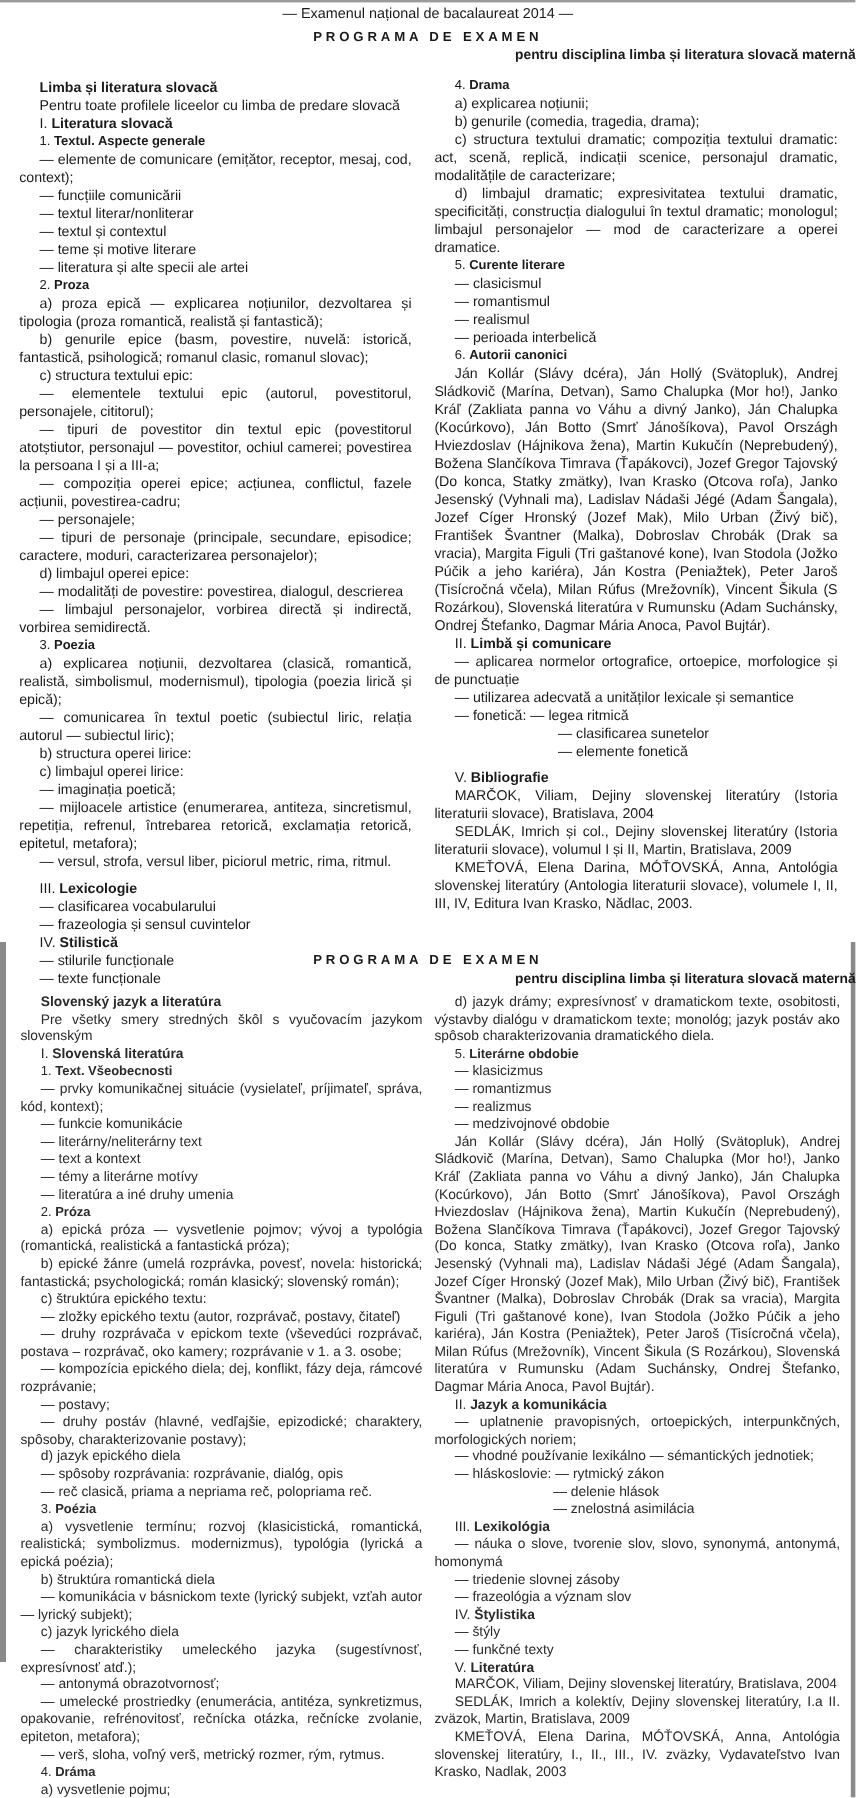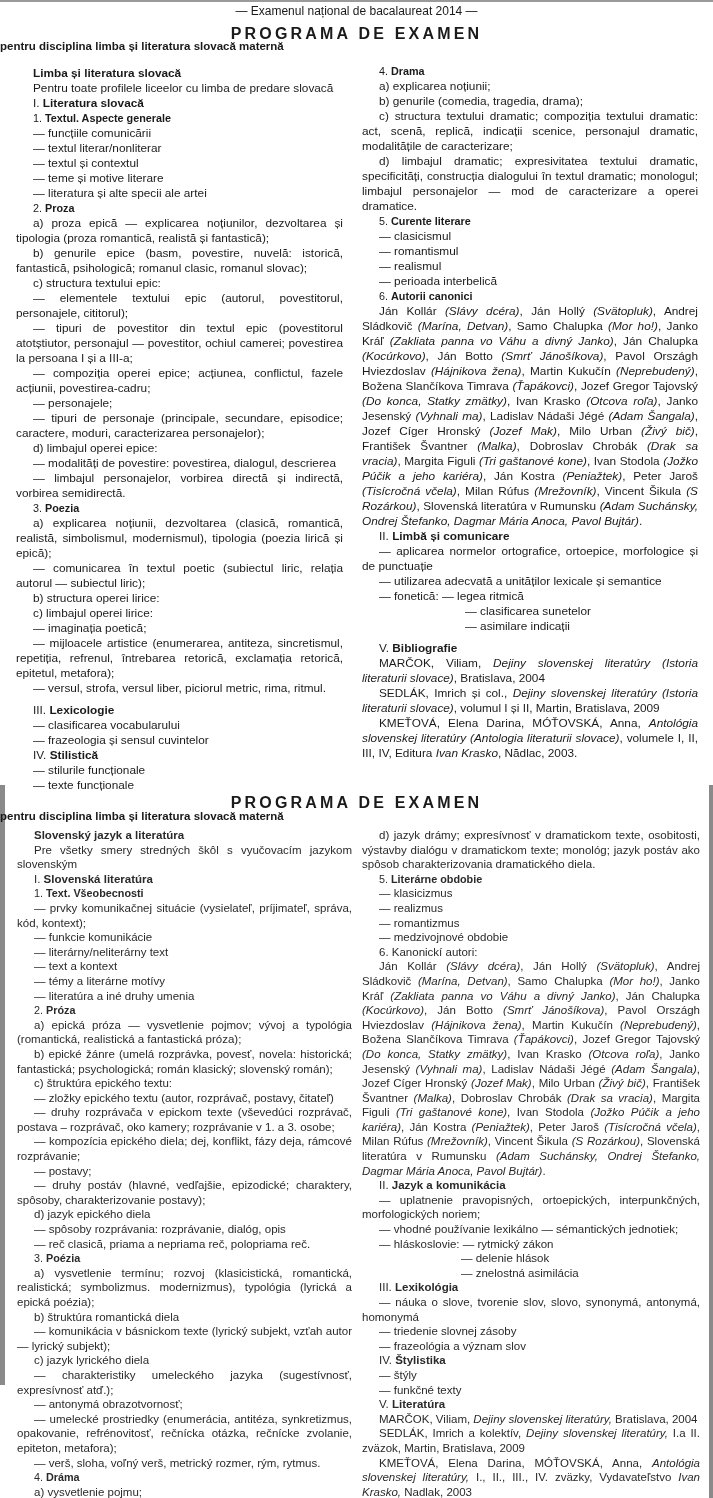--- a/index.html
+++ b/index.html
@@ -7,32 +7,32 @@
     width: 713px; height: 1498px; position: relative; overflow: hidden;
     font-family: "Liberation Sans", sans-serif; color: #1a1a1a;
   }
   .topline { position: absolute; left: 0; top: 0; width: 713px; height: 2px; background: #9a9a9a; }
   .page { position: absolute; left: 0; width: 713px; }
   .page1 { top: 0; height: 785px; }
   .page2 { top: 785px; height: 713px; }
   .border-left { position: absolute; left: 0; top: 785px; width: 5px; height: 600px; background: #8a8a8a; }
   .border-right { position: absolute; right: 0; top: 785px; width: 4px; height: 713px; background: #8a8a8a; }
   .exam-header { position: absolute; top: 4px; left: 0; width: 713px; text-align: center; font-size: 12px; }
-  .prog-title { position: absolute; left: 0; width: 713px; text-align: center; font-weight: bold; font-size: 16px; letter-spacing: 3.2px; }
-  .prog-sub { position: absolute; left: 0; width: 713px; text-align: left; font-weight: bold; font-size: 11.5px; }
+  .prog-title { position: absolute; left: 0; width: 713px; text-align: center; font-weight: bold; font-size: 11px; letter-spacing: 3.2px; }
+  .prog-sub { position: absolute; left: 0; width: 713px; text-align: right; font-weight: bold; font-size: 11.5px; }
   .col { position: absolute; font-size: 11.8px; line-height: 15px; text-align: justify; }
   .p1 .col.left { left: 16px; top: 66px; width: 327px; }
   .p1 .col.right { left: 362px; top: 64px; width: 336px; }
   .p2 .col.left { left: 17px; top: 43px; width: 335px; font-size: 11.5px; line-height: 14.6px; color: #2a2a2a; }
   .p2 .col.right { left: 362px; top: 43px; width: 338px; font-size: 11.5px; line-height: 14.6px; color: #2a2a2a; }
   .col p { margin: 0; text-indent: 17px; }
   .col p.gap { margin-top: 7px; }
   .b { font-weight: bold; }
   .sm { font-size: 10.8px; }
-  .i { font-style: italic; }
+  .i { }
   .indent2 { padding-left: 103px; text-indent: 0 !important; }
   .indent2b { padding-left: 99px; text-indent: 0 !important; }
 </style>
 </head>
 <body>
 
 <div class="topline"></div>
 <div class="border-left"></div>
 <div class="border-right"></div>
 
@@ -40,20 +40,21 @@
   <div class="exam-header">— Examenul național de bacalaureat 2014 —</div>
   <div class="prog-title" style="top:25px">PROGRAMA DE EXAMEN</div>
   <div class="prog-sub" style="top:40px">pentru disciplina limba și literatura slovacă maternă</div>
 
   <div class="col left">
     <p class="b">Limba și literatura slovacă</p>
     <p>Pentru toate profilele liceelor cu limba de predare slovacă</p>
     <p><span>I. </span><span class="b">Literatura slovacă</span></p>
     <p class="sm"><span>1. </span><span class="b">Textul. Aspecte generale</span></p>
     <div>
+        <p>— elemente de comunicare (emițător, receptor, mesaj, cod, context);</p>
         <p>— funcțiile comunicării</p>
         <p>— textul literar/nonliterar</p>
         <p>— textul și contextul</p>
         <p>— teme și motive literare</p>
         <p>— literatura și alte specii ale artei</p>
       </div>
     <p class="sm"><span>2. </span><span class="b">Proza</span></p>
     <div>
         <p>a) proza epică — explicarea noțiunilor, dezvoltarea și tipologia (proza romantică, realistă și fantastică);</p>
         <p>b) genurile epice (basm, povestire, nuvelă: istorică, fantastică, psihologică; romanul clasic, romanul slovac);</p>
@@ -106,21 +107,21 @@
       </div>
     <p class="sm"><span>6. </span><span class="b">Autorii canonici</span></p>
     <p><span>Ján Kollár </span><span class="i">(Slávy dcéra)</span><span>, </span><span>Ján Hollý </span><span class="i">(Svätopluk)</span><span>, </span><span>Andrej Sládkovič </span><span class="i">(Marína, Detvan)</span><span>, </span><span>Samo Chalupka </span><span class="i">(Mor ho!)</span><span>, </span><span>Janko Kráľ </span><span class="i">(Zakliata panna vo Váhu a divný Janko)</span><span>, </span><span>Ján Chalupka </span><span class="i">(Kocúrkovo)</span><span>, </span><span>Ján Botto </span><span class="i">(Smrť Jánošíkova)</span><span>, </span><span>Pavol Országh Hviezdoslav </span><span class="i">(Hájnikova žena)</span><span>, </span><span>Martin Kukučín </span><span class="i">(Neprebudený)</span><span>, </span><span>Božena Slančíkova Timrava </span><span class="i">(Ťapákovci)</span><span>, </span><span>Jozef Gregor Tajovský </span><span class="i">(Do konca, Statky zmätky)</span><span>, </span><span>Ivan Krasko </span><span class="i">(Otcova roľa)</span><span>, </span><span>Janko Jesenský </span><span class="i">(Vyhnali ma)</span><span>, </span><span>Ladislav Nádaši Jégé </span><span class="i">(Adam Šangala)</span><span>, </span><span>Jozef Cíger Hronský </span><span class="i">(Jozef Mak)</span><span>, </span><span>Milo Urban </span><span class="i">(Živý bič)</span><span>, </span><span>František Švantner </span><span class="i">(Malka)</span><span>, </span><span>Dobroslav Chrobák </span><span class="i">(Drak sa vracia)</span><span>, </span><span>Margita Figuli </span><span class="i">(Tri gaštanové kone)</span><span>, </span><span>Ivan Stodola </span><span class="i">(Jožko Púčik a jeho kariéra)</span><span>, </span><span>Ján Kostra </span><span class="i">(Peniažtek)</span><span>, </span><span>Peter Jaroš </span><span class="i">(Tisícročná včela)</span><span>, </span><span>Milan Rúfus </span><span class="i">(Mrežovník)</span><span>, </span><span>Vincent Šikula </span><span class="i">(S Rozárkou)</span><span>, </span><span>Slovenská literatúra v Rumunsku </span><span class="i">(Adam Suchánsky, Ondrej Štefanko, Dagmar Mária Anoca, Pavol Bujtár)</span><span>.</span></p>
     <p><span>II. </span><span class="b">Limbă și comunicare</span></p>
     <div>
         <p>— aplicarea normelor ortografice, ortoepice, morfologice și de punctuație</p>
         <p>— utilizarea adecvată a unităților lexicale și semantice</p>
       </div>
     <p><span>— fonetică: </span><span>— legea ritmică</span></p>
     <p class="indent2">— clasificarea sunetelor</p>
-    <p class="indent2">— asimilare indicații</p>
+    <p class="indent2">— elemente fonetică</p>
     <p class="gap"><span>V. </span><span class="b">Bibliografie</span></p>
     <div>
         <p><span>MARČOK, Viliam, </span><span class="i">Dejiny slovenskej literatúry (Istoria literaturii slovace)</span><span>, Bratislava, 2004</span></p>
         <p><span>SEDLÁK, Imrich și col., </span><span class="i">Dejiny slovenskej literatúry (Istoria literaturii slovace)</span><span>, volumul I și II, Martin, Bratislava, 2009</span></p>
         <p><span>KMEŤOVÁ, Elena Darina, MÓŤOVSKÁ, Anna, </span><span class="i">Antológia slovenskej literatúry (Antologia literaturii slovace)</span><span>, volumele I, II, III, IV, Editura </span><span class="i">Ivan Krasko</span><span>, Nădlac, 2003.</span></p>
       </div>
   </div>
 </section>
 
 <section class="page page2 p2">
@@ -169,25 +170,24 @@
     <div>
         <p>a) vysvetlenie pojmu;</p>
       </div>
   </div>
 
   <div class="col right">
     <p>d) jazyk drámy; expresívnosť v dramatickom texte, osobitosti, výstavby dialógu v dramatickom texte; monológ; jazyk postáv ako spôsob charakterizovania dramatického diela.</p>
     <p class="sm"><span>5. </span><span class="b">Literárne obdobie</span></p>
     <div>
         <p>— klasicizmus</p>
+        <p>— romantizmus</p>
         <p>— realizmus</p>
-        <p>— romantizmus</p>
         <p>— medzivojnové obdobie</p>
       </div>
-    <p>6. Kanonickí autori:</p>
     <p><span>Ján Kollár </span><span class="i">(Slávy dcéra)</span><span>, </span><span>Ján Hollý </span><span class="i">(Svätopluk)</span><span>, </span><span>Andrej Sládkovič </span><span class="i">(Marína, Detvan)</span><span>, </span><span>Samo Chalupka </span><span class="i">(Mor ho!)</span><span>, </span><span>Janko Kráľ </span><span class="i">(Zakliata panna vo Váhu a divný Janko)</span><span>, </span><span>Ján Chalupka </span><span class="i">(Kocúrkovo)</span><span>, </span><span>Ján Botto </span><span class="i">(Smrť Jánošíkova)</span><span>, </span><span>Pavol Országh Hviezdoslav </span><span class="i">(Hájnikova žena)</span><span>, </span><span>Martin Kukučín </span><span class="i">(Neprebudený)</span><span>, </span><span>Božena Slančíkova Timrava </span><span class="i">(Ťapákovci)</span><span>, </span><span>Jozef Gregor Tajovský </span><span class="i">(Do konca, Statky zmätky)</span><span>, </span><span>Ivan Krasko </span><span class="i">(Otcova roľa)</span><span>, </span><span>Janko Jesenský </span><span class="i">(Vyhnali ma)</span><span>, </span><span>Ladislav Nádaši Jégé </span><span class="i">(Adam Šangala)</span><span>, </span><span>Jozef Cíger Hronský </span><span class="i">(Jozef Mak)</span><span>, </span><span>Milo Urban </span><span class="i">(Živý bič)</span><span>, </span><span>František Švantner </span><span class="i">(Malka)</span><span>, </span><span>Dobroslav Chrobák </span><span class="i">(Drak sa vracia)</span><span>, </span><span>Margita Figuli </span><span class="i">(Tri gaštanové kone)</span><span>, </span><span>Ivan Stodola </span><span class="i">(Jožko Púčik a jeho kariéra)</span><span>, </span><span>Ján Kostra </span><span class="i">(Peniažtek)</span><span>, </span><span>Peter Jaroš </span><span class="i">(Tisícročná včela)</span><span>, </span><span>Milan Rúfus </span><span class="i">(Mrežovník)</span><span>, </span><span>Vincent Šikula </span><span class="i">(S Rozárkou)</span><span>, </span><span>Slovenská literatúra v Rumunsku </span><span class="i">(Adam Suchánsky, Ondrej Štefanko, Dagmar Mária Anoca, Pavol Bujtár)</span><span>.</span></p>
     <p><span>II. </span><span class="b">Jazyk a komunikácia</span></p>
     <div>
         <p>— uplatnenie pravopisných, ortoepických, interpunkčných, morfologických noriem;</p>
         <p>— vhodné používanie lexikálno — sémantických jednotiek;</p>
       </div>
     <p><span>— hláskoslovie: </span><span>— rytmický zákon</span></p>
     <p class="indent2b">— delenie hlások</p>
     <p class="indent2b">— znelostná asimilácia</p>
     <p><span>III. </span><span class="b">Lexikológia</span></p>

